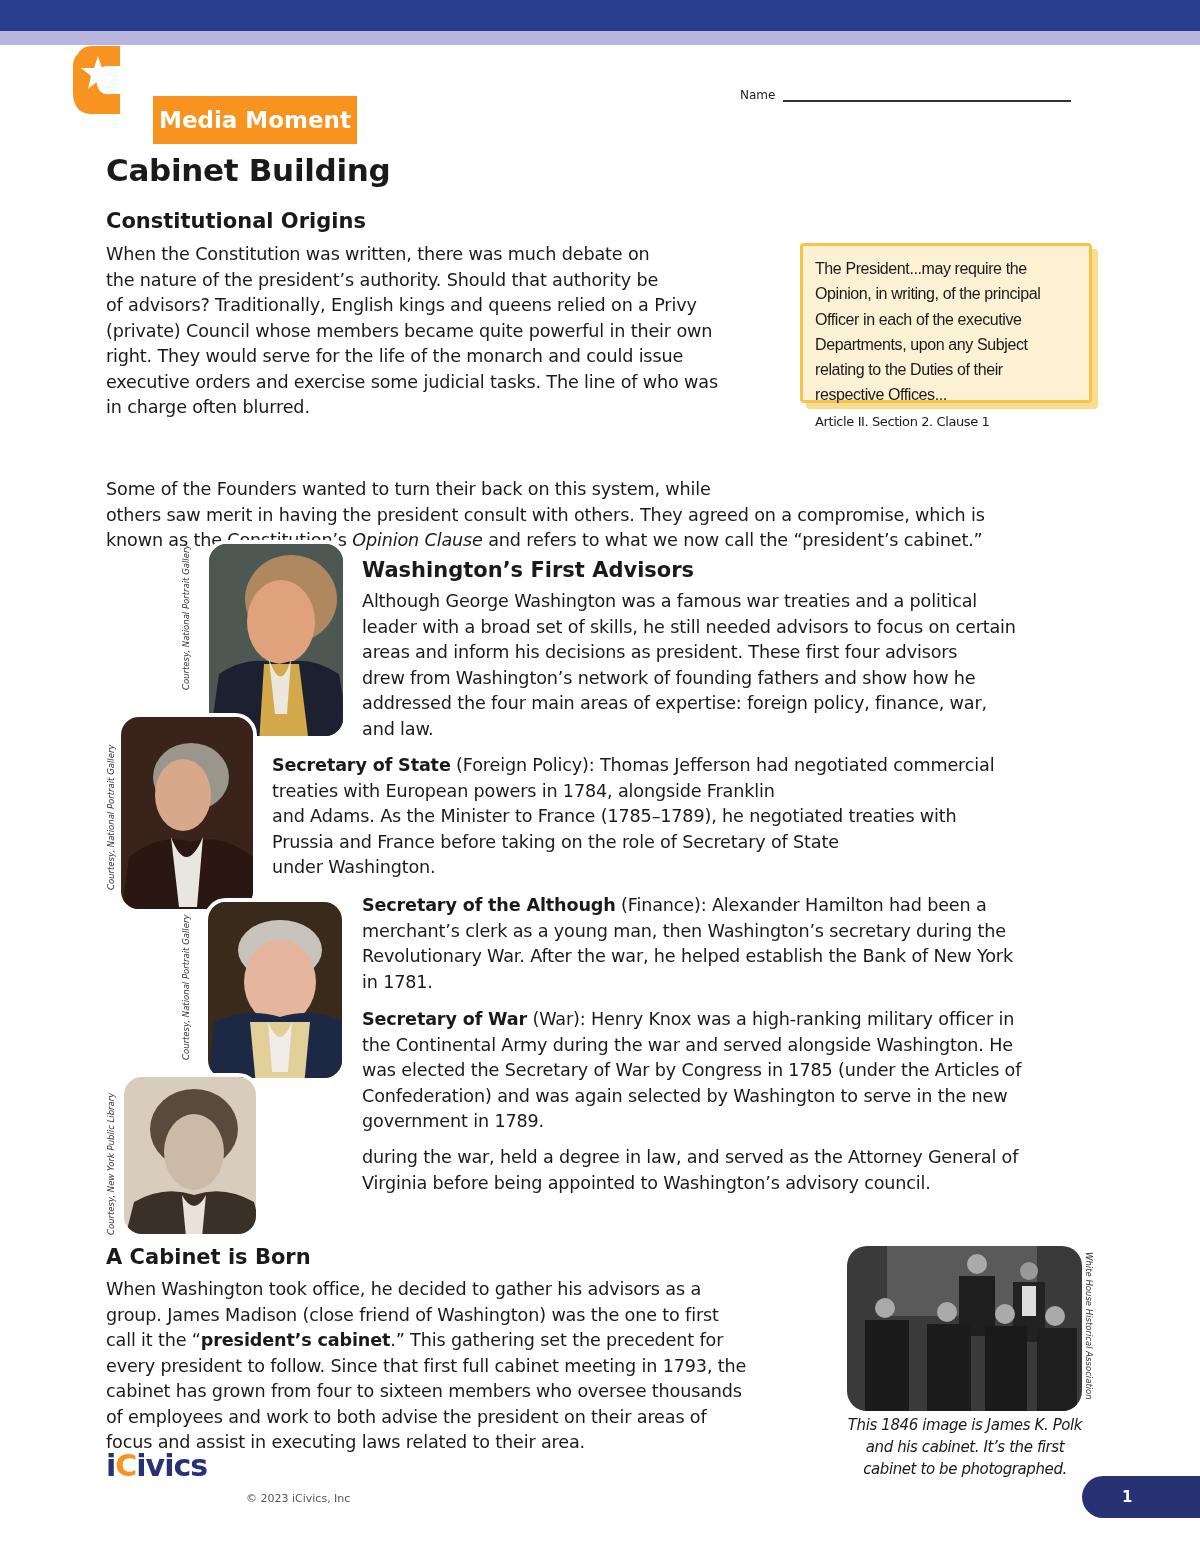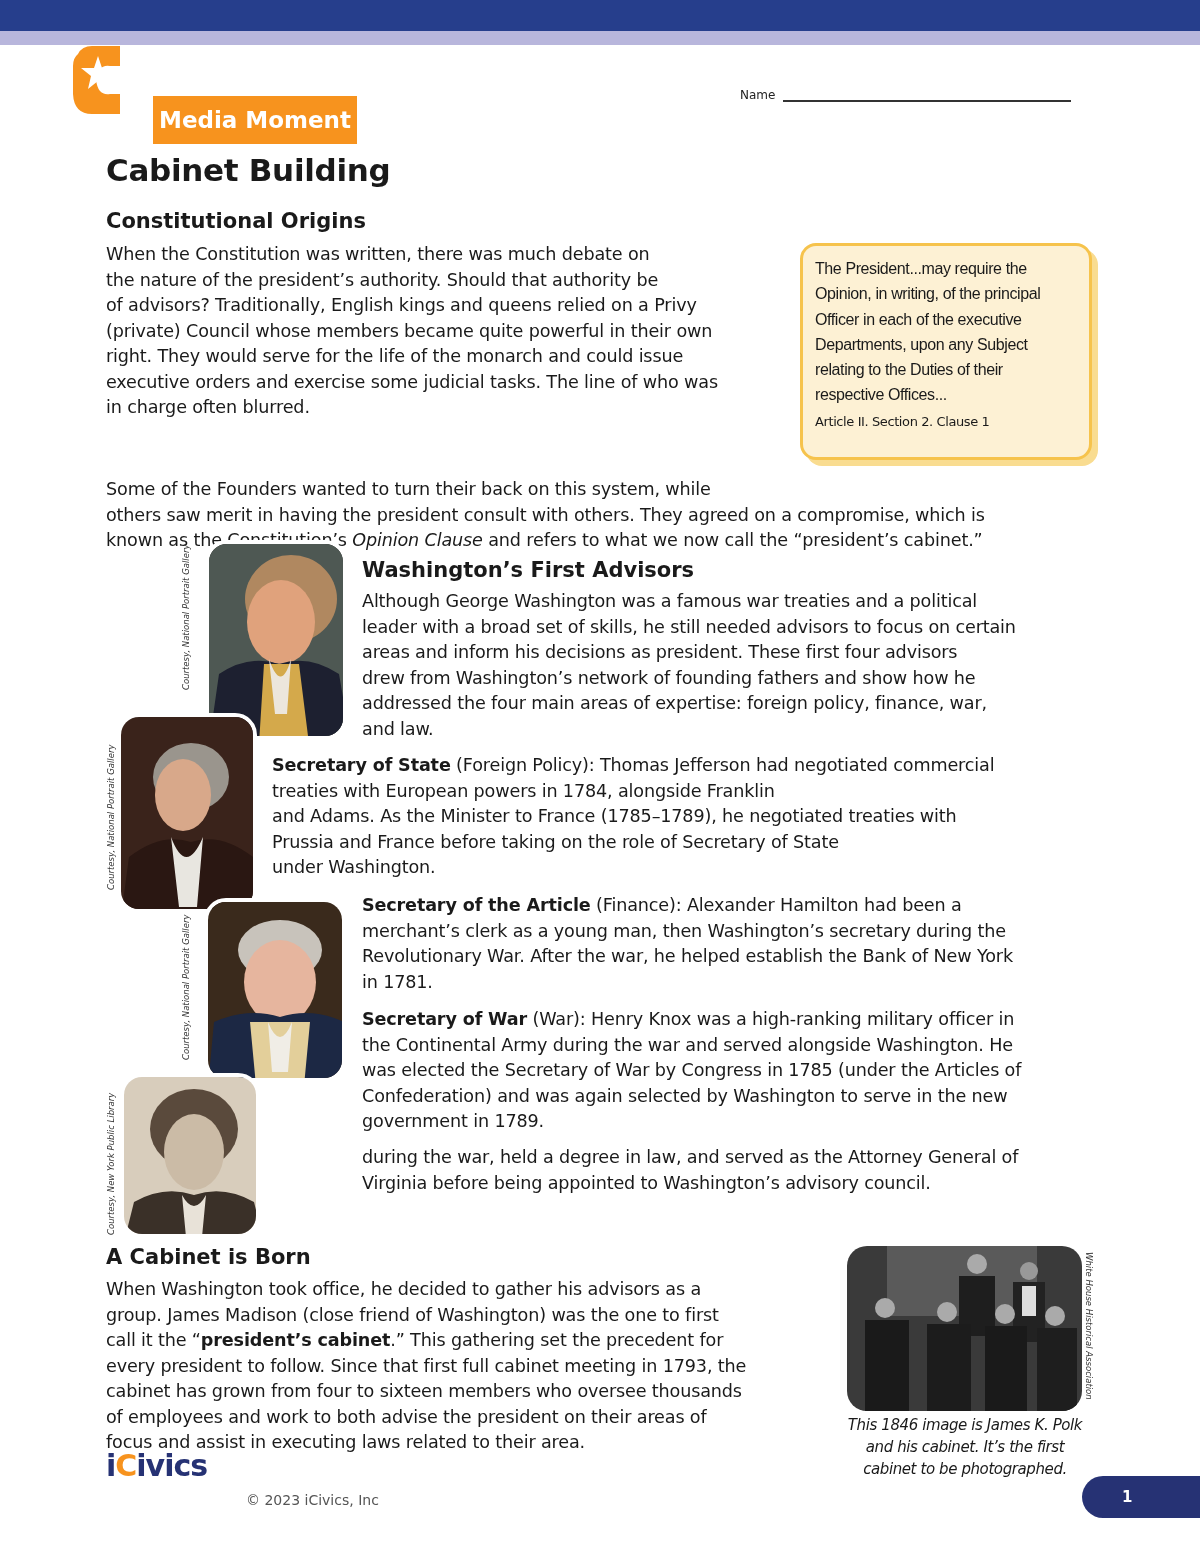--- a/index.html
+++ b/index.html
@@ -11,34 +11,34 @@
   .badge { position:absolute; left:153px; top:60px; width:204px; height:48px; background:#f7931e;
            border-radius:0; color:#fff; font-weight:bold; font-size:23px; line-height:48px; text-align:center;
            font-family:"DejaVu Sans", sans-serif;margin-top:36px; }
   .name-field { position:absolute; left:740px; top:80px; font-size:12px; color:#222; display:flex; align-items:flex-end; }
   .name-line { display:inline-block; width:288px; border-bottom:2px solid #333; margin-left:8px; height:22px; }
   h1 { position:absolute; left:106px; top:152px; font-size:31px; font-weight:bold; letter-spacing:-0.3px; }
   h2 { font-size:21px; font-weight:bold; }
   .sec-h { position:absolute; }
   .p { position:absolute; font-size:17.6px; line-height:25.5px; color:#1a1a1a; letter-spacing:-0.15px; }
   .p b { font-weight:bold; }
-  .quote { position:absolute; left:800px; top:243px; width:292px; height:217px; background:#fdf1d4;
-           border:3px solid #f6c34c; border-radius:16px; padding:10px 12px;
+  .quote { position:absolute; left:800px; top:243px; width:292px; height:160px; background:#fdf1d4;
+           border:3px solid #f6c34c; border-radius:4px; padding:10px 12px;
            box-shadow:6px 6px 0 #f9dc90; }
   .quote-text { font-size:16px; line-height:25.3px; color:#1a1a1a; font-family:"Liberation Sans Narrow","Liberation Sans", sans-serif; letter-spacing:-0.4px; }
   .quote-cite { font-size:13px; margin-top:6px; color:#1a1a1a; letter-spacing:-0.4px; }
   .portrait { position:absolute; border-radius:22px; overflow:hidden; border:4px solid #fff; }
   .credit { position:absolute; font-size:8.5px; font-style:italic; color:#333; transform:rotate(-90deg);
             transform-origin:left top; white-space:nowrap; }
   .photo { position:absolute; left:847px; top:1246px; width:235px; height:165px; border-radius:20px; overflow:hidden; }
   .caption { position:absolute; left:840px; top:1414px; width:250px; text-align:center; font-style:italic;
              font-size:15px; line-height:22px; color:#1a1a1a; letter-spacing:-0.4px; }
   .footer-logo { position:absolute; left:106px; top:1448px; font-weight:bold; font-size:30px; color:#263274; letter-spacing:-1px; }
   .footer-logo .c { color:#f7931e; }
-  .copyright { position:absolute; left:246px; top:1492px; font-size:14px; color:#555; }
+  .copyright { position:absolute; left:246px; top:1492px; font-size:11px; color:#555; }
   .page-num { position:absolute; left:1082px; top:1476px; width:118px; height:42px; background:#263274;
               border-radius:21px 0 0 21px; color:#fff; font-weight:bold; font-size:15px; line-height:42px; padding-left:40px; }
 </style>
 </head>
 <body>
 
 <div class="topbar"></div>
 <div class="subbar"></div>
 
 <svg class="logo-c" viewBox="0 0 58 72">
@@ -144,21 +144,21 @@
 
 <div class="p" style="left:272px;top:753px;width:830px;">
   <div><b>Secretary of State</b><span> (Foreign Policy): </span><span>Thomas Jefferson had negotiated commercial</span></div>
   <div>treaties with European powers in 1784, alongside Franklin</div>
   <div>and Adams. As the Minister to France (1785–1789), he negotiated treaties with</div>
   <div>Prussia and France before taking on the role of Secretary of State</div>
   <div>under Washington.</div>
 </div>
 
 <div class="p" style="left:362px;top:893px;width:740px;">
-  <div><b>Secretary of the Article</b><span> (Finance): </span><span>Alexander Hamilton had been a</span></div>
+  <div><b>Secretary of the Although</b><span> (Finance): </span><span>Alexander Hamilton had been a</span></div>
   <div>merchant’s clerk as a young man, then Washington’s secretary during the</div>
   <div>Revolutionary War. After the war, he helped establish the Bank of New York</div>
   <div>in 1781.</div>
 </div>
 
 <div class="p" style="left:362px;top:1007px;width:740px;">
   <div><b>Secretary of War</b><span> (War): </span><span>Henry Knox was a high-ranking military officer in</span></div>
   <div>the Continental Army during the war and served alongside Washington. He</div>
   <div>was elected the Secretary of War by Congress in 1785 (under the Articles of</div>
   <div>Confederation) and was again selected by Washington to serve in the new</div>

